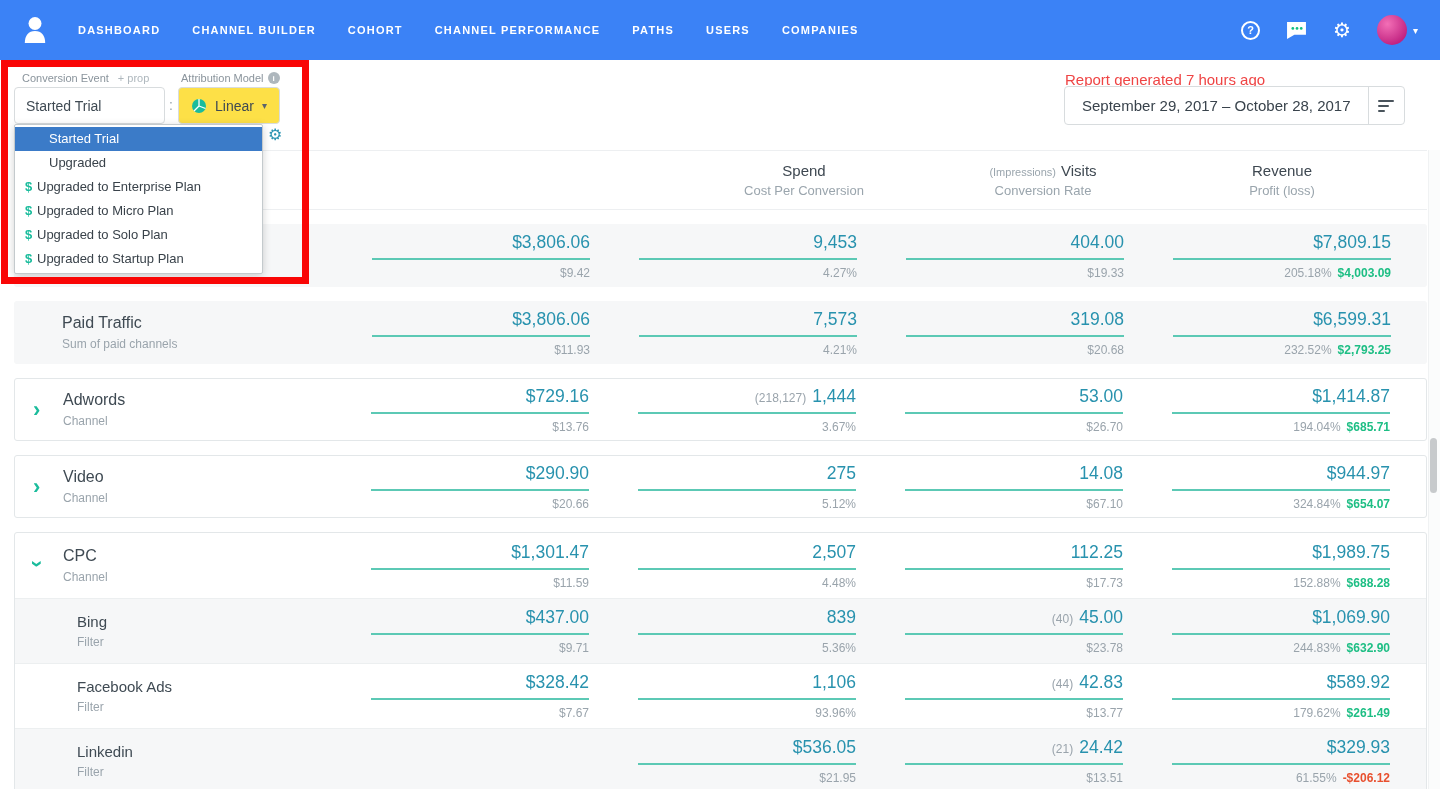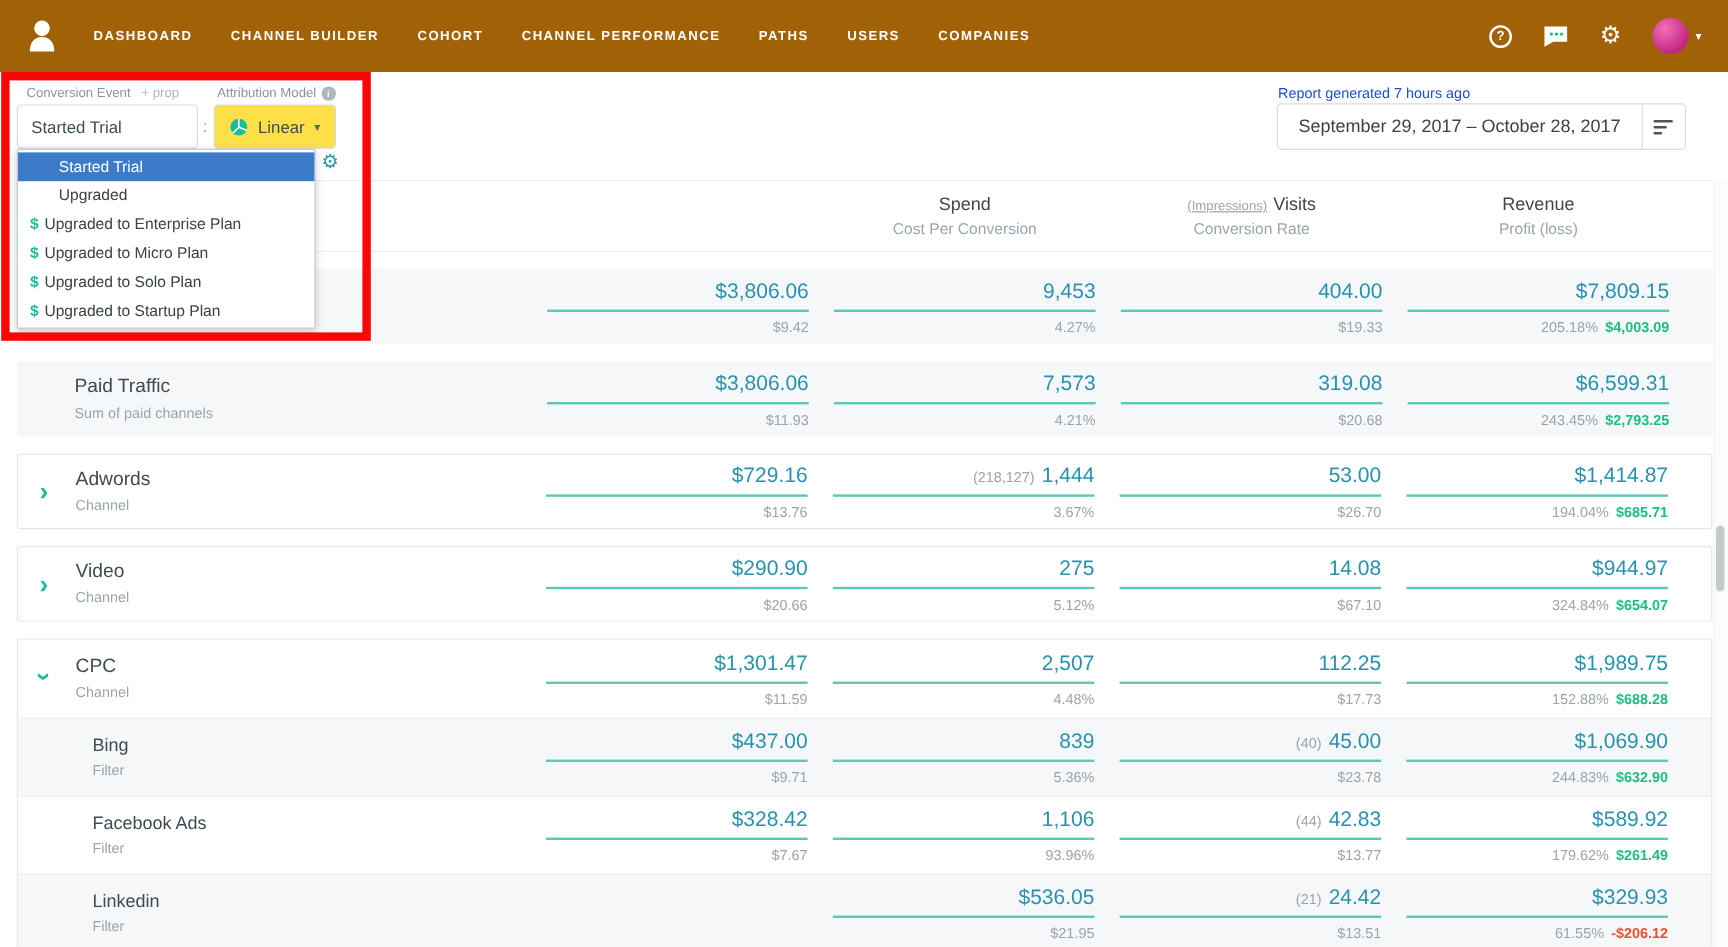--- a/index.html
+++ b/index.html
@@ -5,21 +5,21 @@
   * { box-sizing: border-box; margin: 0; padding: 0; }
   html,body { width:1440px; height:789px; overflow:hidden; }
   body {
     position:relative;
     font-family:"Liberation Sans", sans-serif;
     background:#ffffff;
     color:#3F4A53;
   }
 
   
-  .topnav { height:60px; background:#a16207; display:flex; align-items:center; padding:0 22px; }
+  .topnav { height:60px; background:#3b82f6; display:flex; align-items:center; padding:0 22px; }
   .logo { margin-right:30px; display:flex; align-items:center; cursor:pointer; }
   .nav-items { display:flex; gap:32px; }
   .nav-item { color:#fff; font-size:11px; font-weight:bold; letter-spacing:1.2px; cursor:pointer; white-space:nowrap; }
   .nav-right { margin-left:auto; display:flex; align-items:center; gap:26px; }
   .icon-help { width:19px; height:19px; border:2px solid #fff; border-radius:50%; color:#fff; font-size:11px; font-weight:bold; display:flex; align-items:center; justify-content:center; cursor:pointer; }
   .icon-gear { color:#fff; font-size:20px; line-height:1; cursor:pointer; }
   .avatar-wrap { display:flex; align-items:center; gap:6px; cursor:pointer; }
   .avatar { width:30px; height:30px; border-radius:50%; background:radial-gradient(circle at 35% 30%, #F36FB6, #C02280 75%); }
   .avatar-caret { color:#fff; font-size:10px; }
 
@@ -39,39 +39,39 @@
   .dropdown { position:absolute; left:14px; top:124px; width:249px; background:#fff; border:1px solid #C4CACD; border-radius:2px; box-shadow:0 2px 8px rgba(0,0,0,.18); z-index:30; padding:2px 0; }
   .dd-item { position:relative; height:24px; line-height:24px; font-size:13px; color:#39424A; cursor:pointer; white-space:nowrap; }
   .dd-item.plain { padding-left:34px; }
   .dd-item.has-dollar { padding-left:22px; }
   .dd-item.selected { background:#3B7BC8; color:#fff; }
   .dd-dollar { position:absolute; left:10px; color:#1ABC9C; font-weight:bold; }
   .dd-dollar:empty { display:none; }
   .float-gear { position:absolute; left:268px; top:125px; color:#2E95B3; font-size:16px; z-index:5; cursor:pointer; }
 
   
-  .report-generated { position:absolute; left:1065px; top:71px; font-size:12px; color:#1d4ed8; }
+  .report-generated { position:absolute; left:1065px; top:71px; font-size:15px; color:#ef4444; }
   .date-box { position:absolute; left:1064px; top:86px; height:39px; display:flex; align-items:stretch; border:1px solid #D8DCDE; border-radius:4px; background:#fff; }
   .date-text { display:flex; align-items:center; padding:0 17px; font-size:15px; color:#39434C; cursor:pointer; }
   .date-div { width:1px; background:#D8DCDE; }
   .sort-btn { width:35px; display:flex; flex-direction:column; justify-content:center; align-items:flex-start; gap:3px; padding-left:9px; cursor:pointer; }
   .sort-btn i { display:block; height:2px; background:#4A545C; border-radius:1px; }
   .sort-btn i:nth-child(1){ width:16px; } .sort-btn i:nth-child(2){ width:11px; } .sort-btn i:nth-child(3){ width:7px; }
 
   
   .table { position:absolute; left:14px; top:150px; width:1413px; }
   .thead { display:flex; align-items:flex-start; padding:11px 36px 11px 0; border-top:1px solid #EDEFF1; border-bottom:1px solid #EDEFF1; }
   .hspace { flex:1; }
   .hcell { width:218px; margin-left:21px; text-align:center; }
   .hmain { font-size:15px; color:#3E4851; }
-  .hpre { font-size:11px; color:#9AA5AD; margin-right:5px;text-decoration:underline; }
+  .hpre { font-size:11px; color:#9AA5AD; margin-right:5px; }
   .hpre:empty { display:none; }
   .hsub { font-size:13px; color:#9AA5AD; margin-top:4px; }
 
-  .row { position:relative; display:flex; align-items:center; height:63px; padding-right:36px; border-radius:3px; margin-top:14px; cursor:pointer; }
+  .row { position:relative; display:flex; align-items:center; height:63px; padding-right:36px; border-radius:3px; margin-top:14px; cursor:pointer;gap:28px; }
   .row.grey { background:#F6F7F8; }
   .row.card { background:#fff; border:1px solid #E3E7E9; }
   .group-card { margin-top:14px; border:1px solid #E3E7E9; border-radius:3px; background:#fff; overflow:hidden; }
   .group-card .row { margin-top:0; border-radius:0; height:65px; }
   .group-card .row + .row { border-top:1px solid #ECEFF0; }
   .group-card .row.childgrey { background:#F6F7F8; }
 
   .row-chev { position:absolute; left:18px; top:50%; transform:translateY(-50%); color:#1ABC9C; font-size:22px; font-weight:bold; line-height:1; cursor:pointer; }
   .row-chev.down { transform:translateY(-60%) rotate(90deg); }
   .row-label { flex:1; padding-left:48px; }
@@ -239,21 +239,21 @@
     <div class="cell">
         <div class="cmain"><span>7,573</span></div>
         <div class="csub">4.21%</div>
       </div>
     <div class="cell">
         <div class="cmain"><span>319.08</span></div>
         <div class="csub">$20.68</div>
       </div>
     <div class="cell">
         <div class="cmain"><span>$6,599.31</span></div>
-        <div class="csub"><span>243.45%</span><span class="profit">$2,793.25</span></div>
+        <div class="csub"><span>232.52%</span><span class="profit">$2,793.25</span></div>
       </div>
   </div>
 
   <div class="row card">
     <span class="row-chev">›</span>
     <div class="row-label">
       <div class="row-name">Adwords</div>
       <div class="row-sub">Channel</div>
     </div>
     <div class="cell">

